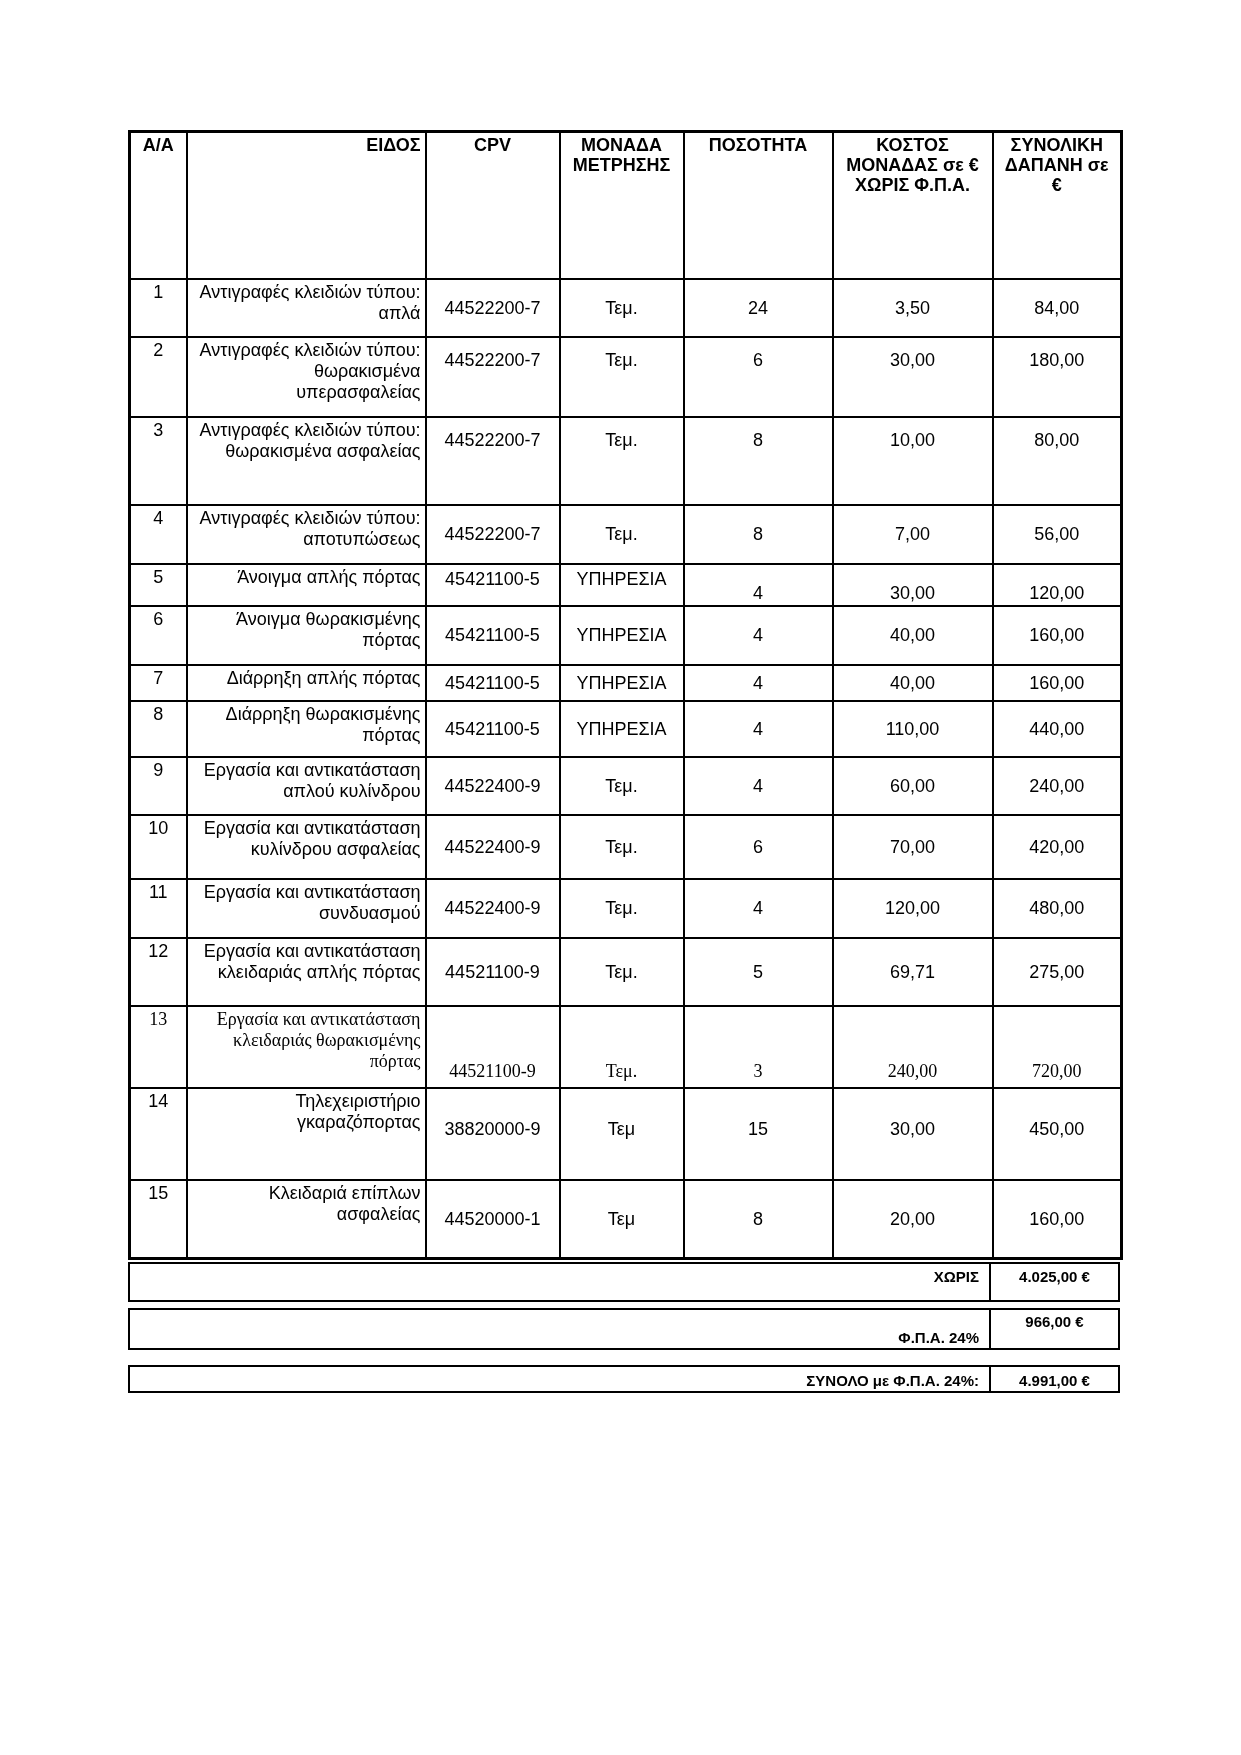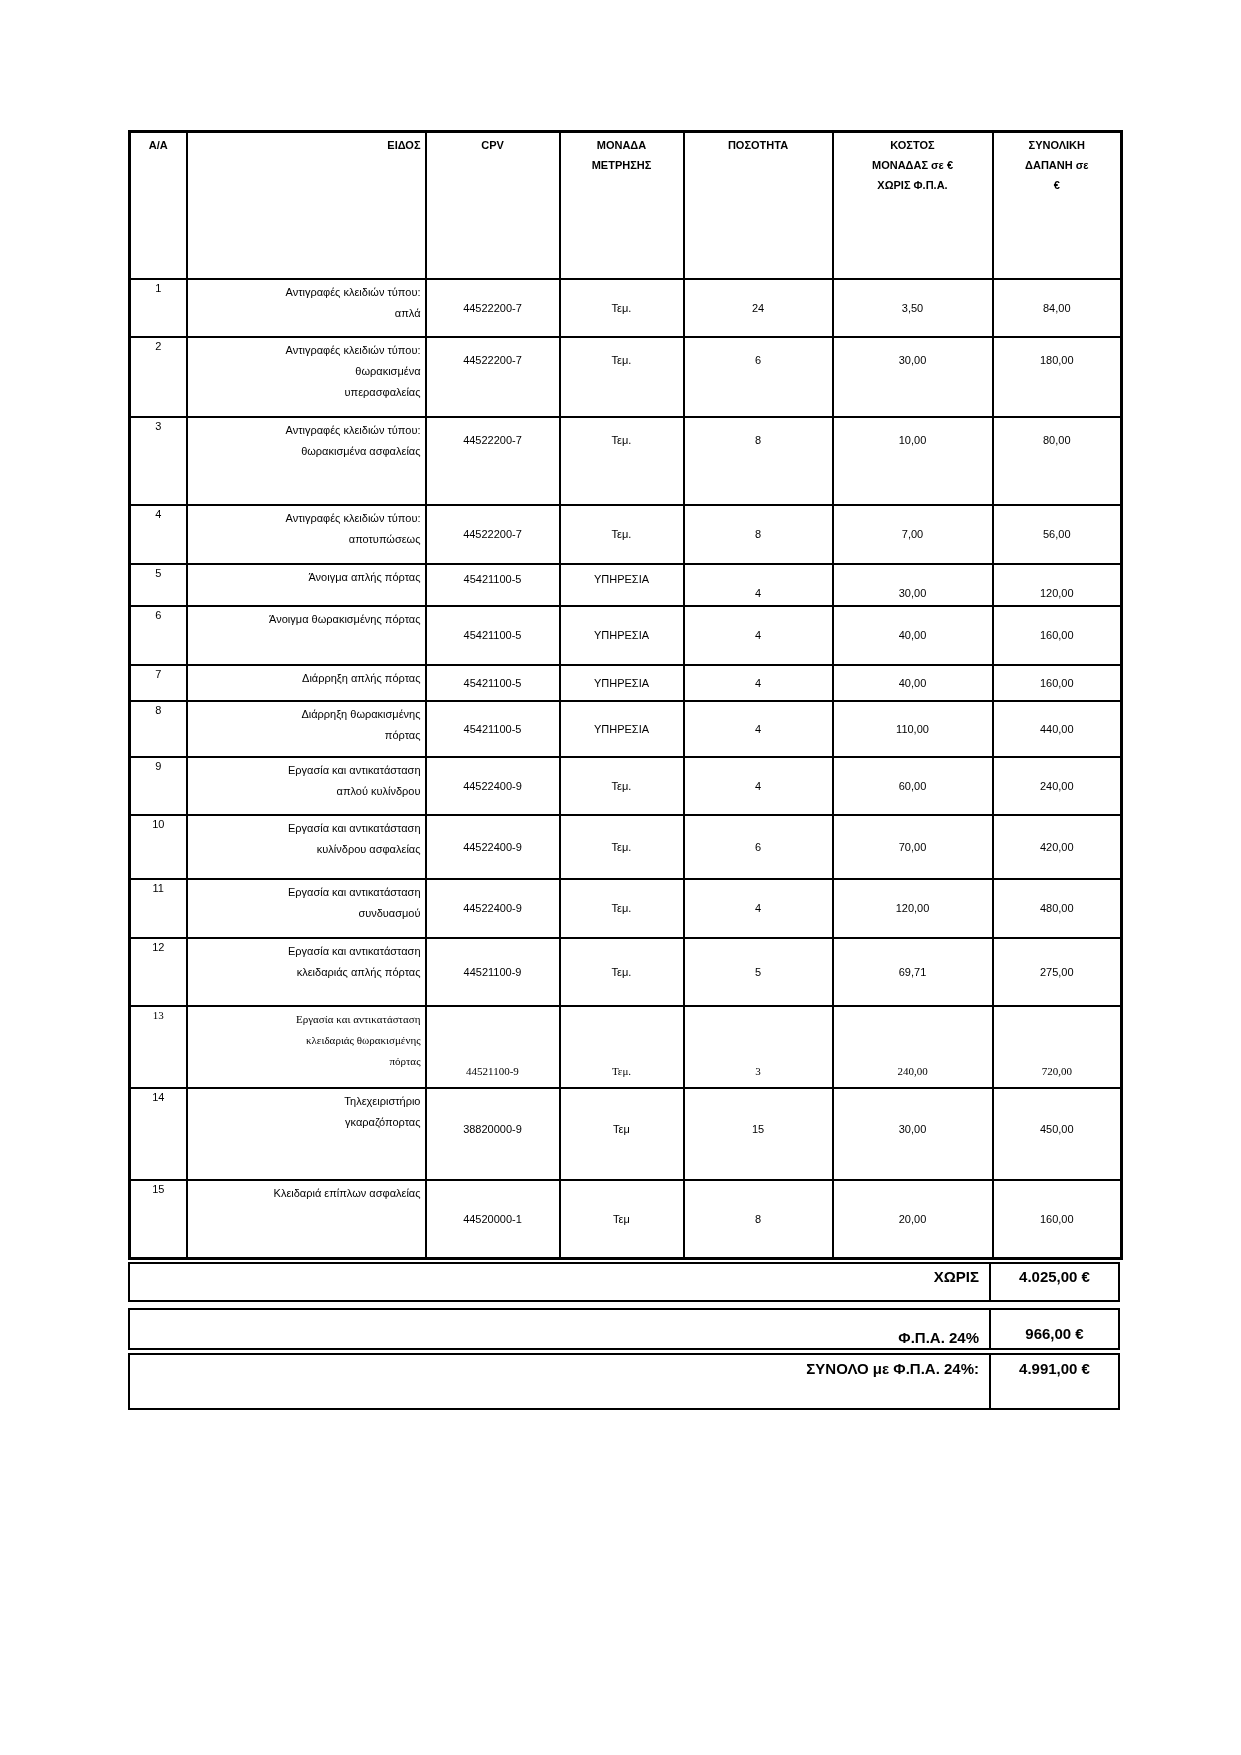--- a/index.html
+++ b/index.html
@@ -19,21 +19,21 @@
   .doc {
     position: absolute;
     left: 128px;
     top: 130px;
     width: 992px;
   }
   table.main-table {
     border-collapse: collapse;
     table-layout: fixed;
     width: 992px;
-    font-size: 11px;
+    font-size: 18px;
   }
   table.main-table th,
   table.main-table td {
     border: 2px solid #000000;
     padding: 2px 4px;
     overflow: hidden;
     white-space: pre-line;
   }
   table.main-table {
     border: 3px solid #000000;
@@ -99,22 +99,22 @@
   .trow-subtotal { height: 40px; margin-top: 2px; }
   .trow-subtotal .tlabel { padding-top: 4px; }
   .trow-subtotal .tvalue { padding-top: 4px; }
   .trow-vat { height: 42px; margin-top: 6px; }
   .trow-vat .tlabel {
     display: flex;
     align-items: flex-end;
     justify-content: flex-end;
     padding-bottom: 2px;
   }
-  .trow-vat .tvalue { padding-top: 15px; }
-  .trow-grand { height: 57px; margin-top: 3px; }
+  .trow-vat .tvalue { padding-top: 3px; }
+  .trow-grand { height: 28px; margin-top: 15px; }
   .trow-grand .tlabel { padding-top: 5px; }
   .trow-grand .tvalue { padding-top: 5px; }
 </style>
 </head>
 <body>
 
 <div class="page">
   <div class="doc">
 
     <table class="main-table">

